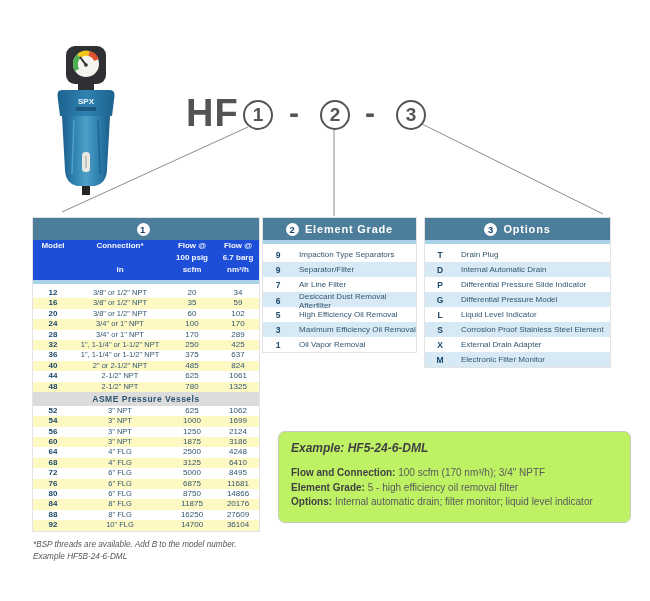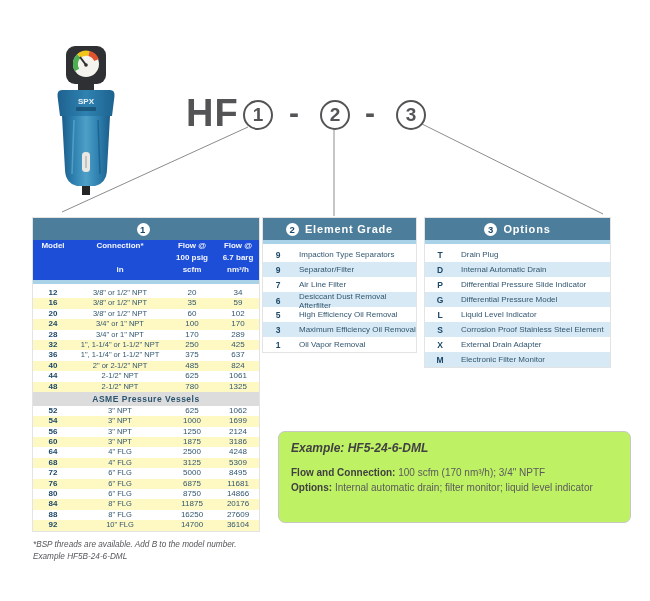--- a/index.html
+++ b/index.html
@@ -269,21 +269,21 @@
         <div class="h-row">
           <div class="c-model">64</div>
           <div class="c-conn">4" FLG</div>
           <div class="c-flow">2500</div>
           <div class="c-flow">4248</div>
         </div>
         <div class="h-row alt">
           <div class="c-model">68</div>
           <div class="c-conn">4" FLG</div>
           <div class="c-flow">3125</div>
-          <div class="c-flow">5309</div>
+          <div class="c-flow">6410</div>
         </div>
         <div class="h-row">
           <div class="c-model">72</div>
           <div class="c-conn">6" FLG</div>
           <div class="c-flow">5000</div>
           <div class="c-flow">8495</div>
         </div>
         <div class="h-row alt">
           <div class="c-model">76</div>
           <div class="c-conn">6" FLG</div>
@@ -401,17 +401,20 @@
         </div>
       </div>
   </div>
 
   <div class="example-box">
     <div class="example-title">Example: HF5-24-6-DML</div>
     <div class="example-line">
       <b>Flow and Connection:</b> <span class="val">100 scfm (170 nm³/h); 3/4" NPTF</span>
     </div>
     <div class="example-line">
+      <b>Element Grade:</b> <span class="val">5 - high efficiency oil removal filter</span>
+    </div>
+    <div class="example-line">
       <b>Options:</b> <span class="val">Internal automatic drain; filter monitor; liquid level indicator</span>
     </div>
   </div>
 
 </div>
 
 </body></html>

